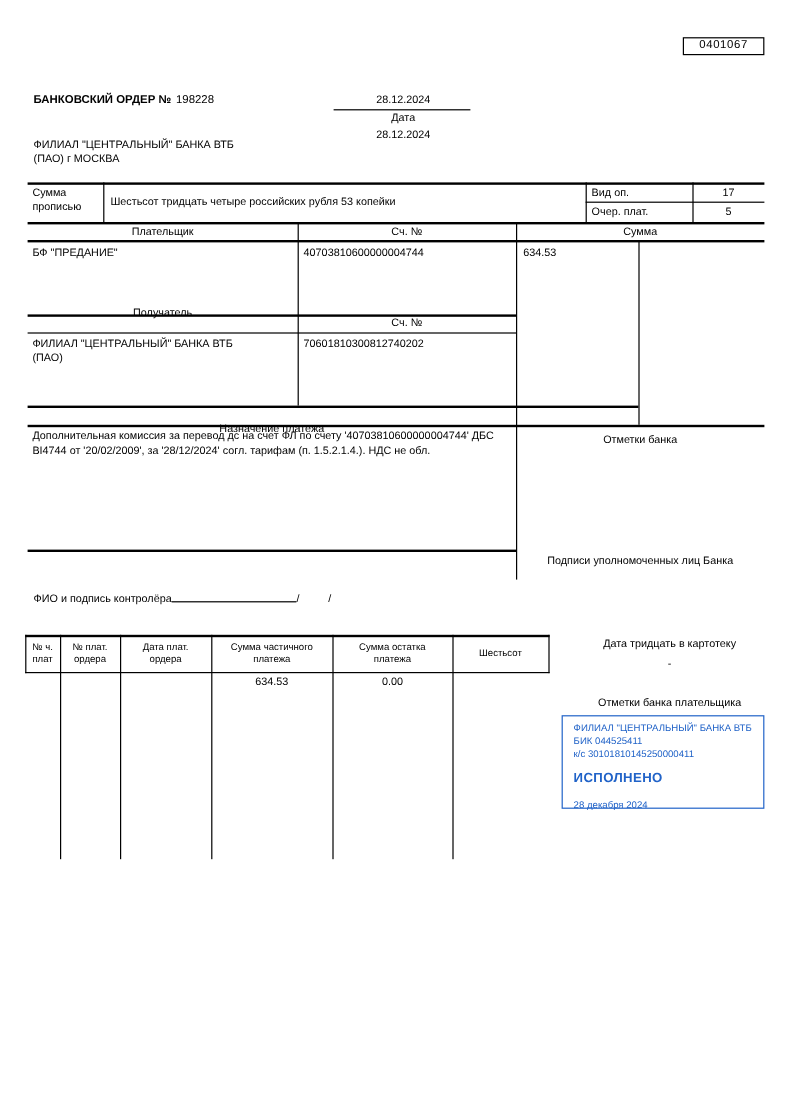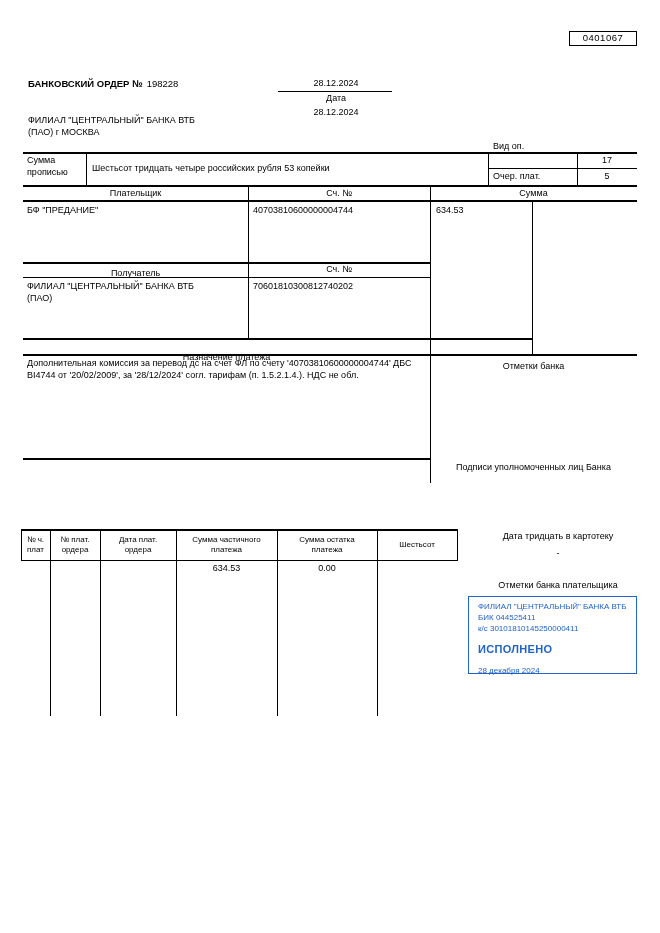--- a/index.html
+++ b/index.html
@@ -64,44 +64,47 @@
   <div class="vline" style="left:86px; top:152px; height:33px;"></div>
   <div class="vline" style="left:488px; top:152px; height:33px;"></div>
   <div class="vline" style="left:577px; top:152px; height:33px;"></div>
   <div class="vline" style="left:248px; top:185px; height:153px;"></div>
   <div class="vline" style="left:430px; top:185px; height:298px;"></div>
   <div class="vline" style="left:532px; top:200px; height:154px;"></div>
 
   <div class="t pre" style="left:27px; top:155px;">Сумма
 прописью</div>
   <div class="cell-ctr" style="left:92px; top:152px; width:390px; height:33px; justify-content:flex-start; text-align:left;">Шестьсот тридцать четыре российских рубля 53 копейки</div>
-  <div class="t" style="left:493px; top:141px;">Вид оп.</div>
+  <div class="t" style="left:493px; top:155px;">Вид оп.</div>
   <div class="t ctr" style="left:577px; top:155px; width:60px;">17</div>
   <div class="t" style="left:493px; top:171px;">Очер. плат.</div>
   <div class="t ctr" style="left:577px; top:171px; width:60px;">5</div>
 
   <div class="t ctr" style="left:23px; top:188px; width:225px;">Плательщик</div>
   <div class="t ctr" style="left:248px; top:188px; width:182px;">Сч. №</div>
   <div class="t ctr" style="left:430px; top:188px; width:207px;">Сумма</div>
   <div class="t nw" style="left:27px; top:205px;">БФ "ПРЕДАНИЕ"</div>
   <div class="t nw" style="left:253px; top:205px;">40703810600000004744</div>
   <div class="t nw" style="left:436px; top:205px;">634.53</div>
 
-  <div class="t ctr" style="left:23px; top:268px; width:225px;text-align:center;">Получатель</div>
+  <div class="t ctr" style="left:23px; top:255px; width:225px;text-align:center;">Получатель</div>
   <div class="t ctr" style="left:248px; top:264px; width:182px;">Сч. №</div>
   <div class="t pre" style="left:27px; top:281px; width:215px;">ФИЛИАЛ "ЦЕНТРАЛЬНЫЙ" БАНКА ВТБ
 (ПАО)</div>
   <div class="t nw" style="left:253px; top:281px;">70601810300812740202</div>
 
   <div class="t ctr" style="left:23px; top:352px; width:407px;">Назначение платежа</div>
   <div class="t" style="left:27px; top:358px; width:400px;">Дополнительная комиссия за перевод дс на счет ФЛ по счету '40703810600000004744' ДБС BI4744 от '20/02/2009', за '28/12/2024' согл. тарифам (п. 1.5.2.1.4.). НДС не обл.</div>
   <div class="t ctr" style="left:430px; top:361px; width:207px;">Отметки банка</div>
   <div class="t ctr" style="left:430px; top:462px; width:207px;">Подписи уполномоченных лиц Банка</div>
 
   <div class="t" style="left:28px; top:492px;">
+    <div class="sig-row">
+      <span>ФИО и подпись контролёра</span><span class="sig-line"></span><span>/</span><span style="display:inline-block; width:24px;"></span><span>/</span>
+    </div>
   </div>
 
   <div class="hline" style="left:21px; top:529px; width:437px; height:2px;"></div>
   <div class="hline" style="left:21px; top:560px; width:437px;"></div>
   <div class="vline" style="left:21px; top:529px; height:32px;"></div>
   <div class="vline" style="left:457px; top:529px; height:32px;"></div>
   <div class="vline" style="left:50px; top:529px; height:187px;"></div>
   <div class="vline" style="left:100px; top:529px; height:187px;"></div>
   <div class="vline" style="left:176px; top:529px; height:187px;"></div>
   <div class="vline" style="left:277px; top:529px; height:187px;"></div>

